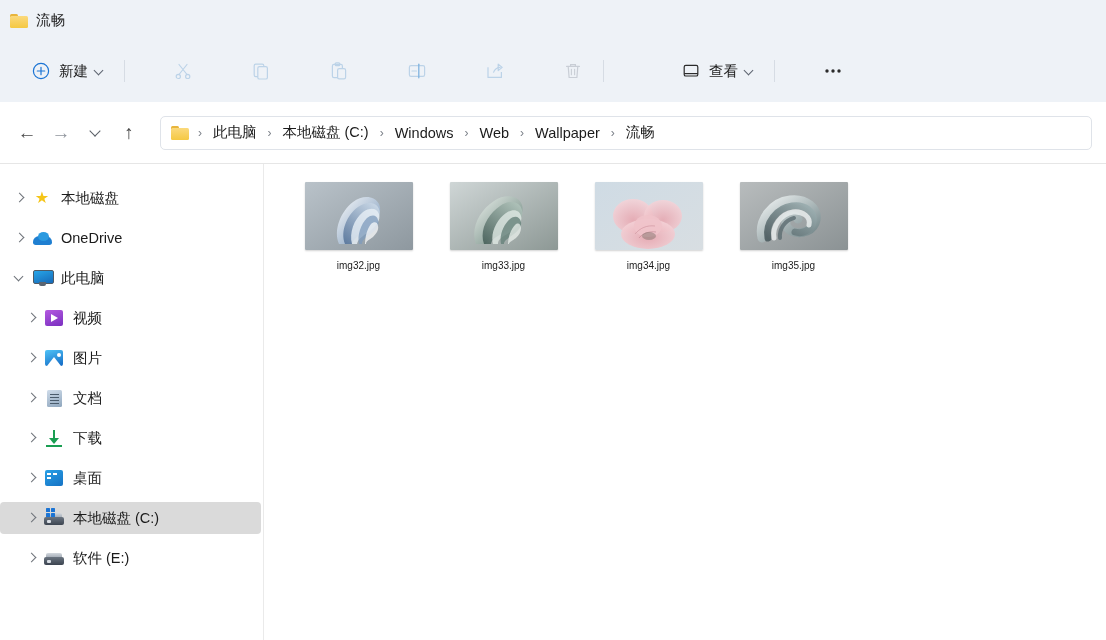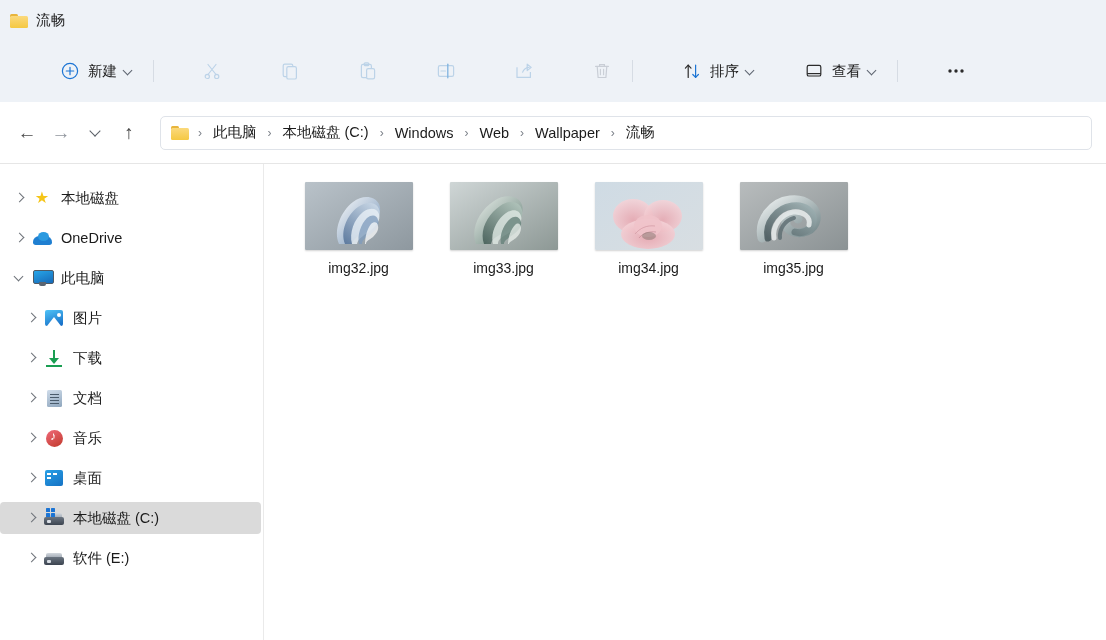--- a/index.html
+++ b/index.html
@@ -28,21 +28,21 @@
     background:#e8b53c; border-radius:1.5px 1.5px 0 0;
   }
   .folder-ico:after {
     content:""; position:absolute; left:0; top:3px; width:18px; height:12px;
     background:linear-gradient(180deg,#fcd877 0%,#f3c košul 0%,#f7cf62 100%);
     background:linear-gradient(180deg,#fbd97c 0%,#f5c842 100%);
     border-radius:1.5px;
   }
 
   .toolbar {
-    height: 62px; display:flex; align-items:center; padding-left:20px; gap:0;margin-left:29px;
+    height: 62px; display:flex; align-items:center; padding-left:20px; gap:0;
   }
   .tb-item {
     height:36px; display:flex; align-items:center; gap:7px;
     padding:0 9px; border-radius:5px; cursor:default;
   }
   .tb-item.label-item { padding:0 10px; }
   .tb-text { font-size:14.5px; color:#1d1d1d; }
   .tb-sep { width:1px; height:22px; background:#d6dce4; margin:0 10px; }
   .chev { width:9px; height:9px; position:relative; flex:none; }
   .chev:after {
@@ -197,21 +197,21 @@
   }
   .thumb-wrap {
     width:108px; height:68px; display:flex; align-items:center; justify-content:center;
     margin-bottom:10px;
   }
   .thumb {
     width:108px; height:68px; border-radius:1px; overflow:hidden; position:relative;
     box-shadow:0 1px 2px rgba(0,0,0,.18);
   }
   .thumb svg { display:block; width:108px; height:68px; }
-  .file-name { font-size:14px; color:#1b1b1b; text-align:center; white-space:nowrap; }
+  .file-name { font-size:10px; color:#1b1b1b; text-align:center; white-space:nowrap; }
 </style>
 </head>
 <body>
 
 <div class="window">
 
   <div class="chrome">
 
     <div class="titlebar">
       <span class="folder-ico"></span>
@@ -295,32 +295,20 @@
             <path d="M7.6 5.4V3.6h4.8v1.8" fill="none" stroke="#c9ced6" stroke-width="1.2"></path>
             <path d="M5.2 5.4l.9 11.1h7.8l.9-11.1" fill="none" stroke="#c9ced6" stroke-width="1.2" stroke-linejoin="round"></path>
             <path d="M8.4 8.2v5.6M11.6 8.2v5.6" stroke="#c9ced6" stroke-width="1.1" stroke-linecap="round"></path>
           </svg>
         </span>
       </div>
 
       <div class="tb-sep"></div>
       <div class="gap-md"></div>
 
-      <div class="tb-item label-item">
-        <span class="icon-slot">
-          <svg width="20" height="20" viewBox="0 0 20 20">
-            <path d="M6.2 16.4V4.2" stroke="#2b2b2b" stroke-width="1.2" stroke-linecap="round"></path>
-            <path d="M3.4 7.1l2.8-2.9 2.8 2.9" fill="none" stroke="#2b2b2b" stroke-width="1.2" stroke-linecap="round" stroke-linejoin="round"></path>
-            <path d="M13.6 4.2v12.2" stroke="#1b74d4" stroke-width="1.2" stroke-linecap="round"></path>
-            <path d="M10.8 13.5l2.8 2.9 2.8-2.9" fill="none" stroke="#1b74d4" stroke-width="1.2" stroke-linecap="round" stroke-linejoin="round"></path>
-          </svg>
-        </span>
-        <span class="tb-text">排序</span>
-        <span class="chev"></span>
-      </div>
 
       <div class="gap-md"></div>
 
       <div class="tb-item label-item">
         <span class="icon-slot">
           <svg width="20" height="20" viewBox="0 0 20 20">
             <rect x="3.2" y="4.4" width="13.6" height="10.6" rx="1.6" fill="none" stroke="#2b2b2b" stroke-width="1.2"></rect>
             <path d="M3.2 12.6h13.6" stroke="#2b2b2b" stroke-width="1.2"></path>
           </svg>
         </span>
@@ -402,62 +390,62 @@
     <div class="side-row indent-0">
       <span class="expander open">
           <span class="g"></span>
         </span>
       <span class="side-ico">
           <span class="ic-monitor"></span>
         </span>
       <span class="side-label">此电脑</span>
     </div>
 
-
     <div class="side-row indent-1">
       <span class="expander">
           <span class="g"></span>
         </span>
       <span class="side-ico">
+          <span class="ic-video"></span>
+        </span>
+      <span class="side-label">视频</span>
+    </div>
+
+    <div class="side-row indent-1">
+      <span class="expander">
+          <span class="g"></span>
+        </span>
+      <span class="side-ico">
           <span class="ic-pic"></span>
         </span>
       <span class="side-label">图片</span>
+    </div>
+
+    <div class="side-row indent-1">
+      <span class="expander">
+          <span class="g"></span>
+        </span>
+      <span class="side-ico">
+          <span class="ic-doc"></span>
+        </span>
+      <span class="side-label">文档</span>
     </div>
 
     <div class="side-row indent-1">
       <span class="expander">
           <span class="g"></span>
         </span>
       <span class="side-ico">
           <span class="ic-dl">
             <i></i>
           </span>
         </span>
       <span class="side-label">下载</span>
     </div>
 
-    <div class="side-row indent-1">
-      <span class="expander">
-          <span class="g"></span>
-        </span>
-      <span class="side-ico">
-          <span class="ic-doc"></span>
-        </span>
-      <span class="side-label">文档</span>
-    </div>
-
-    <div class="side-row indent-1">
-      <span class="expander">
-          <span class="g"></span>
-        </span>
-      <span class="side-ico">
-          <span class="ic-music"></span>
-        </span>
-      <span class="side-label">音乐</span>
-    </div>
 
     <div class="side-row indent-1">
       <span class="expander">
           <span class="g"></span>
         </span>
       <span class="side-ico">
           <span class="ic-desktop"></span>
         </span>
       <span class="side-label">桌面</span>
     </div>

